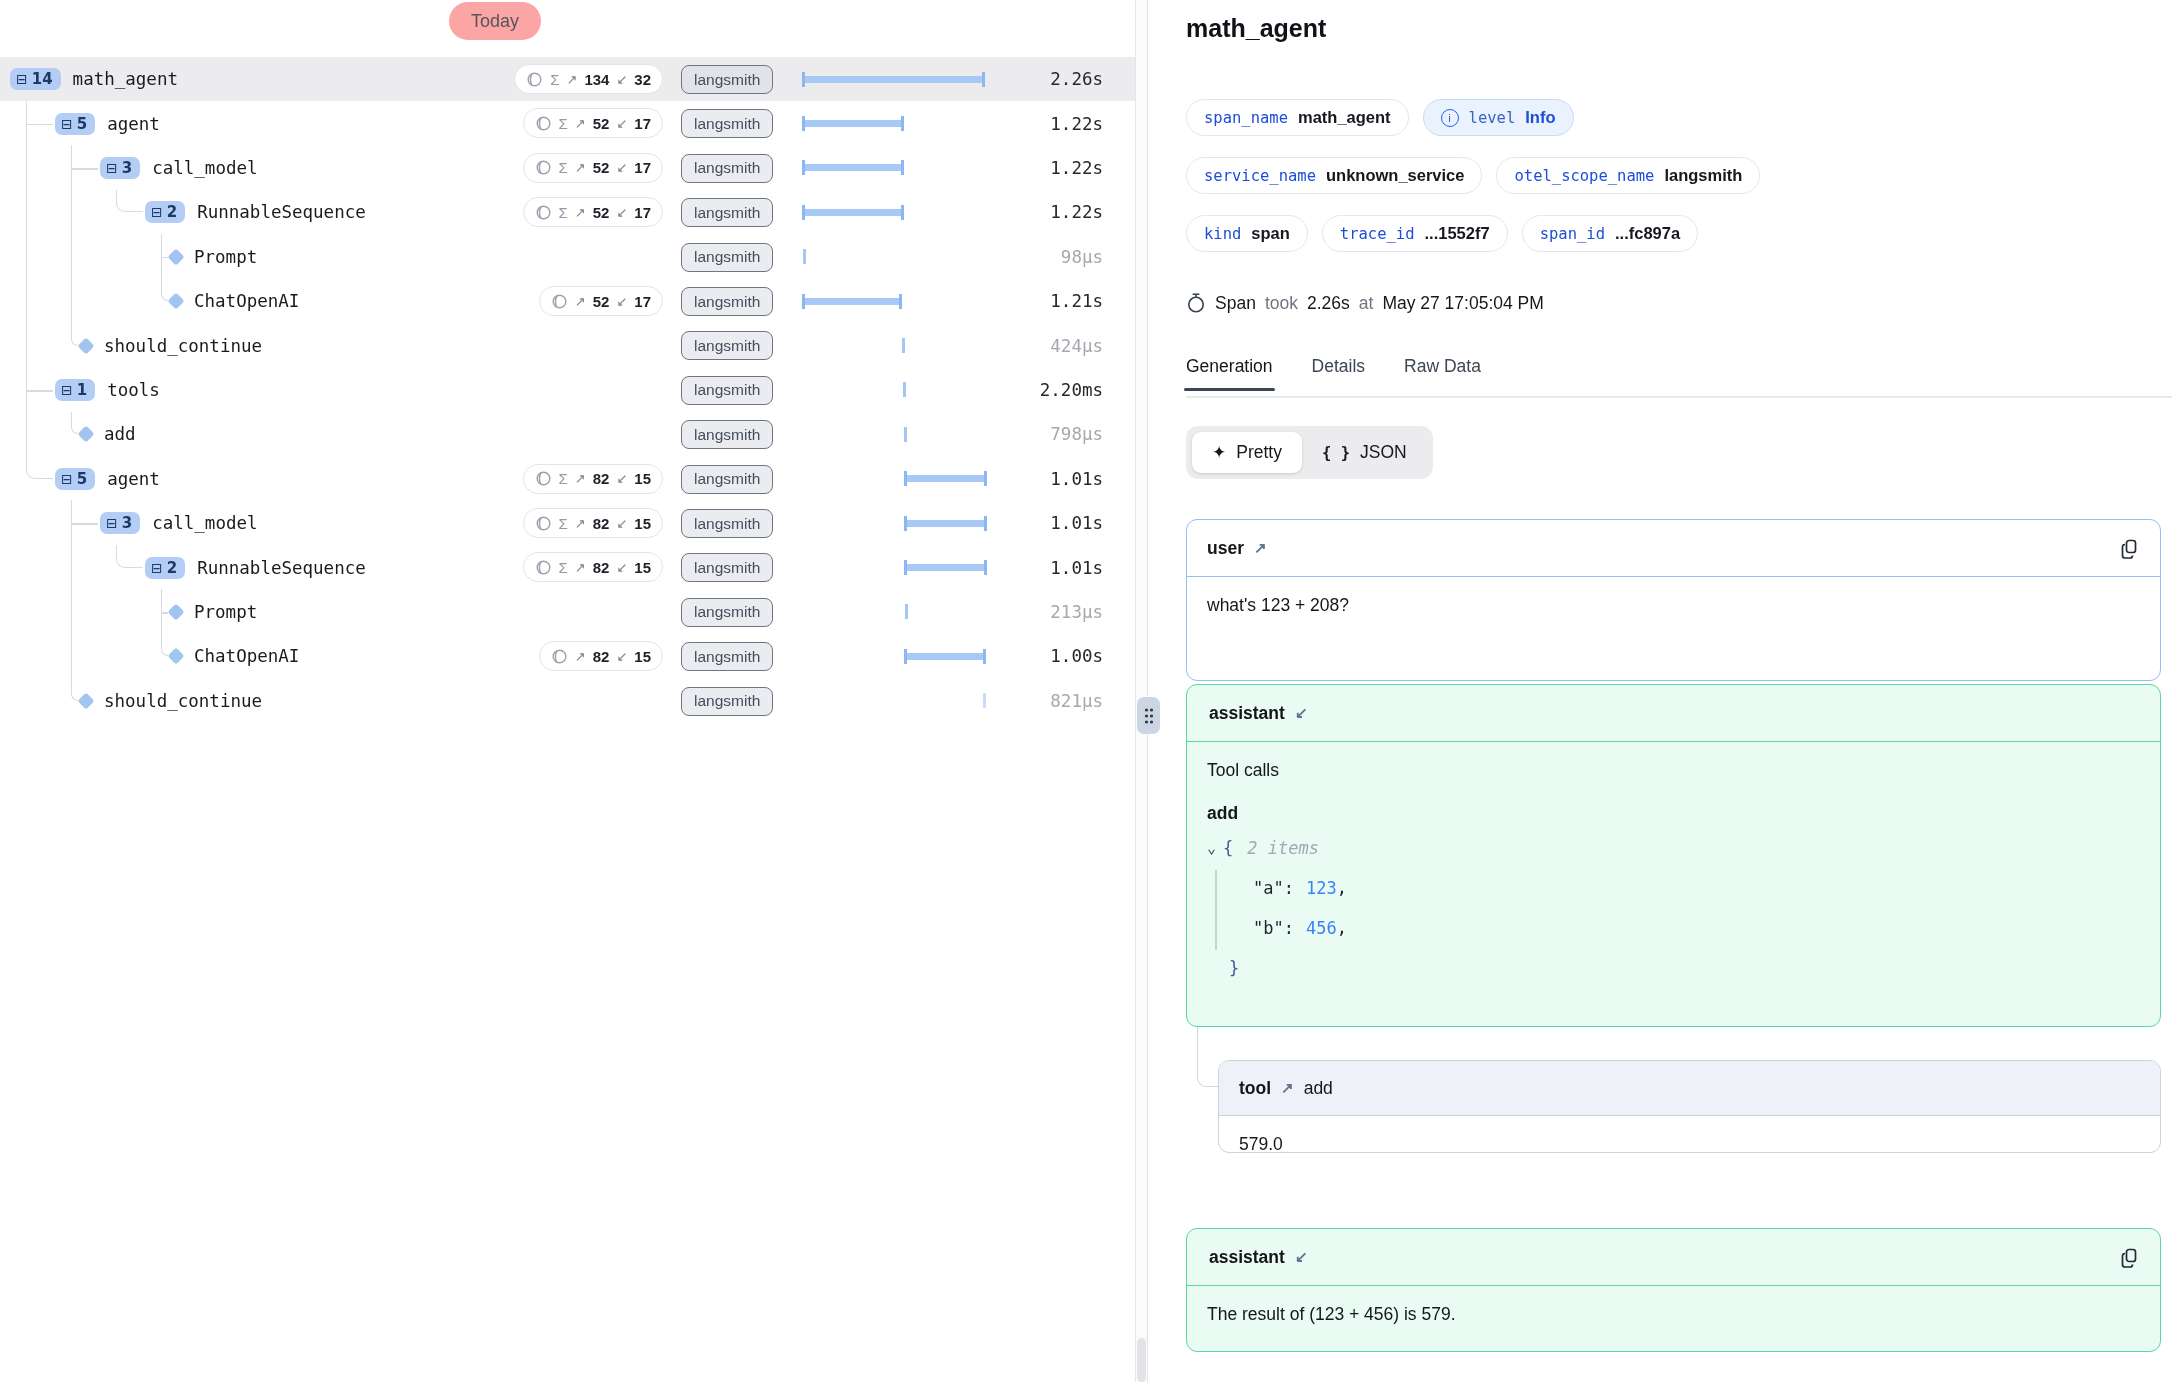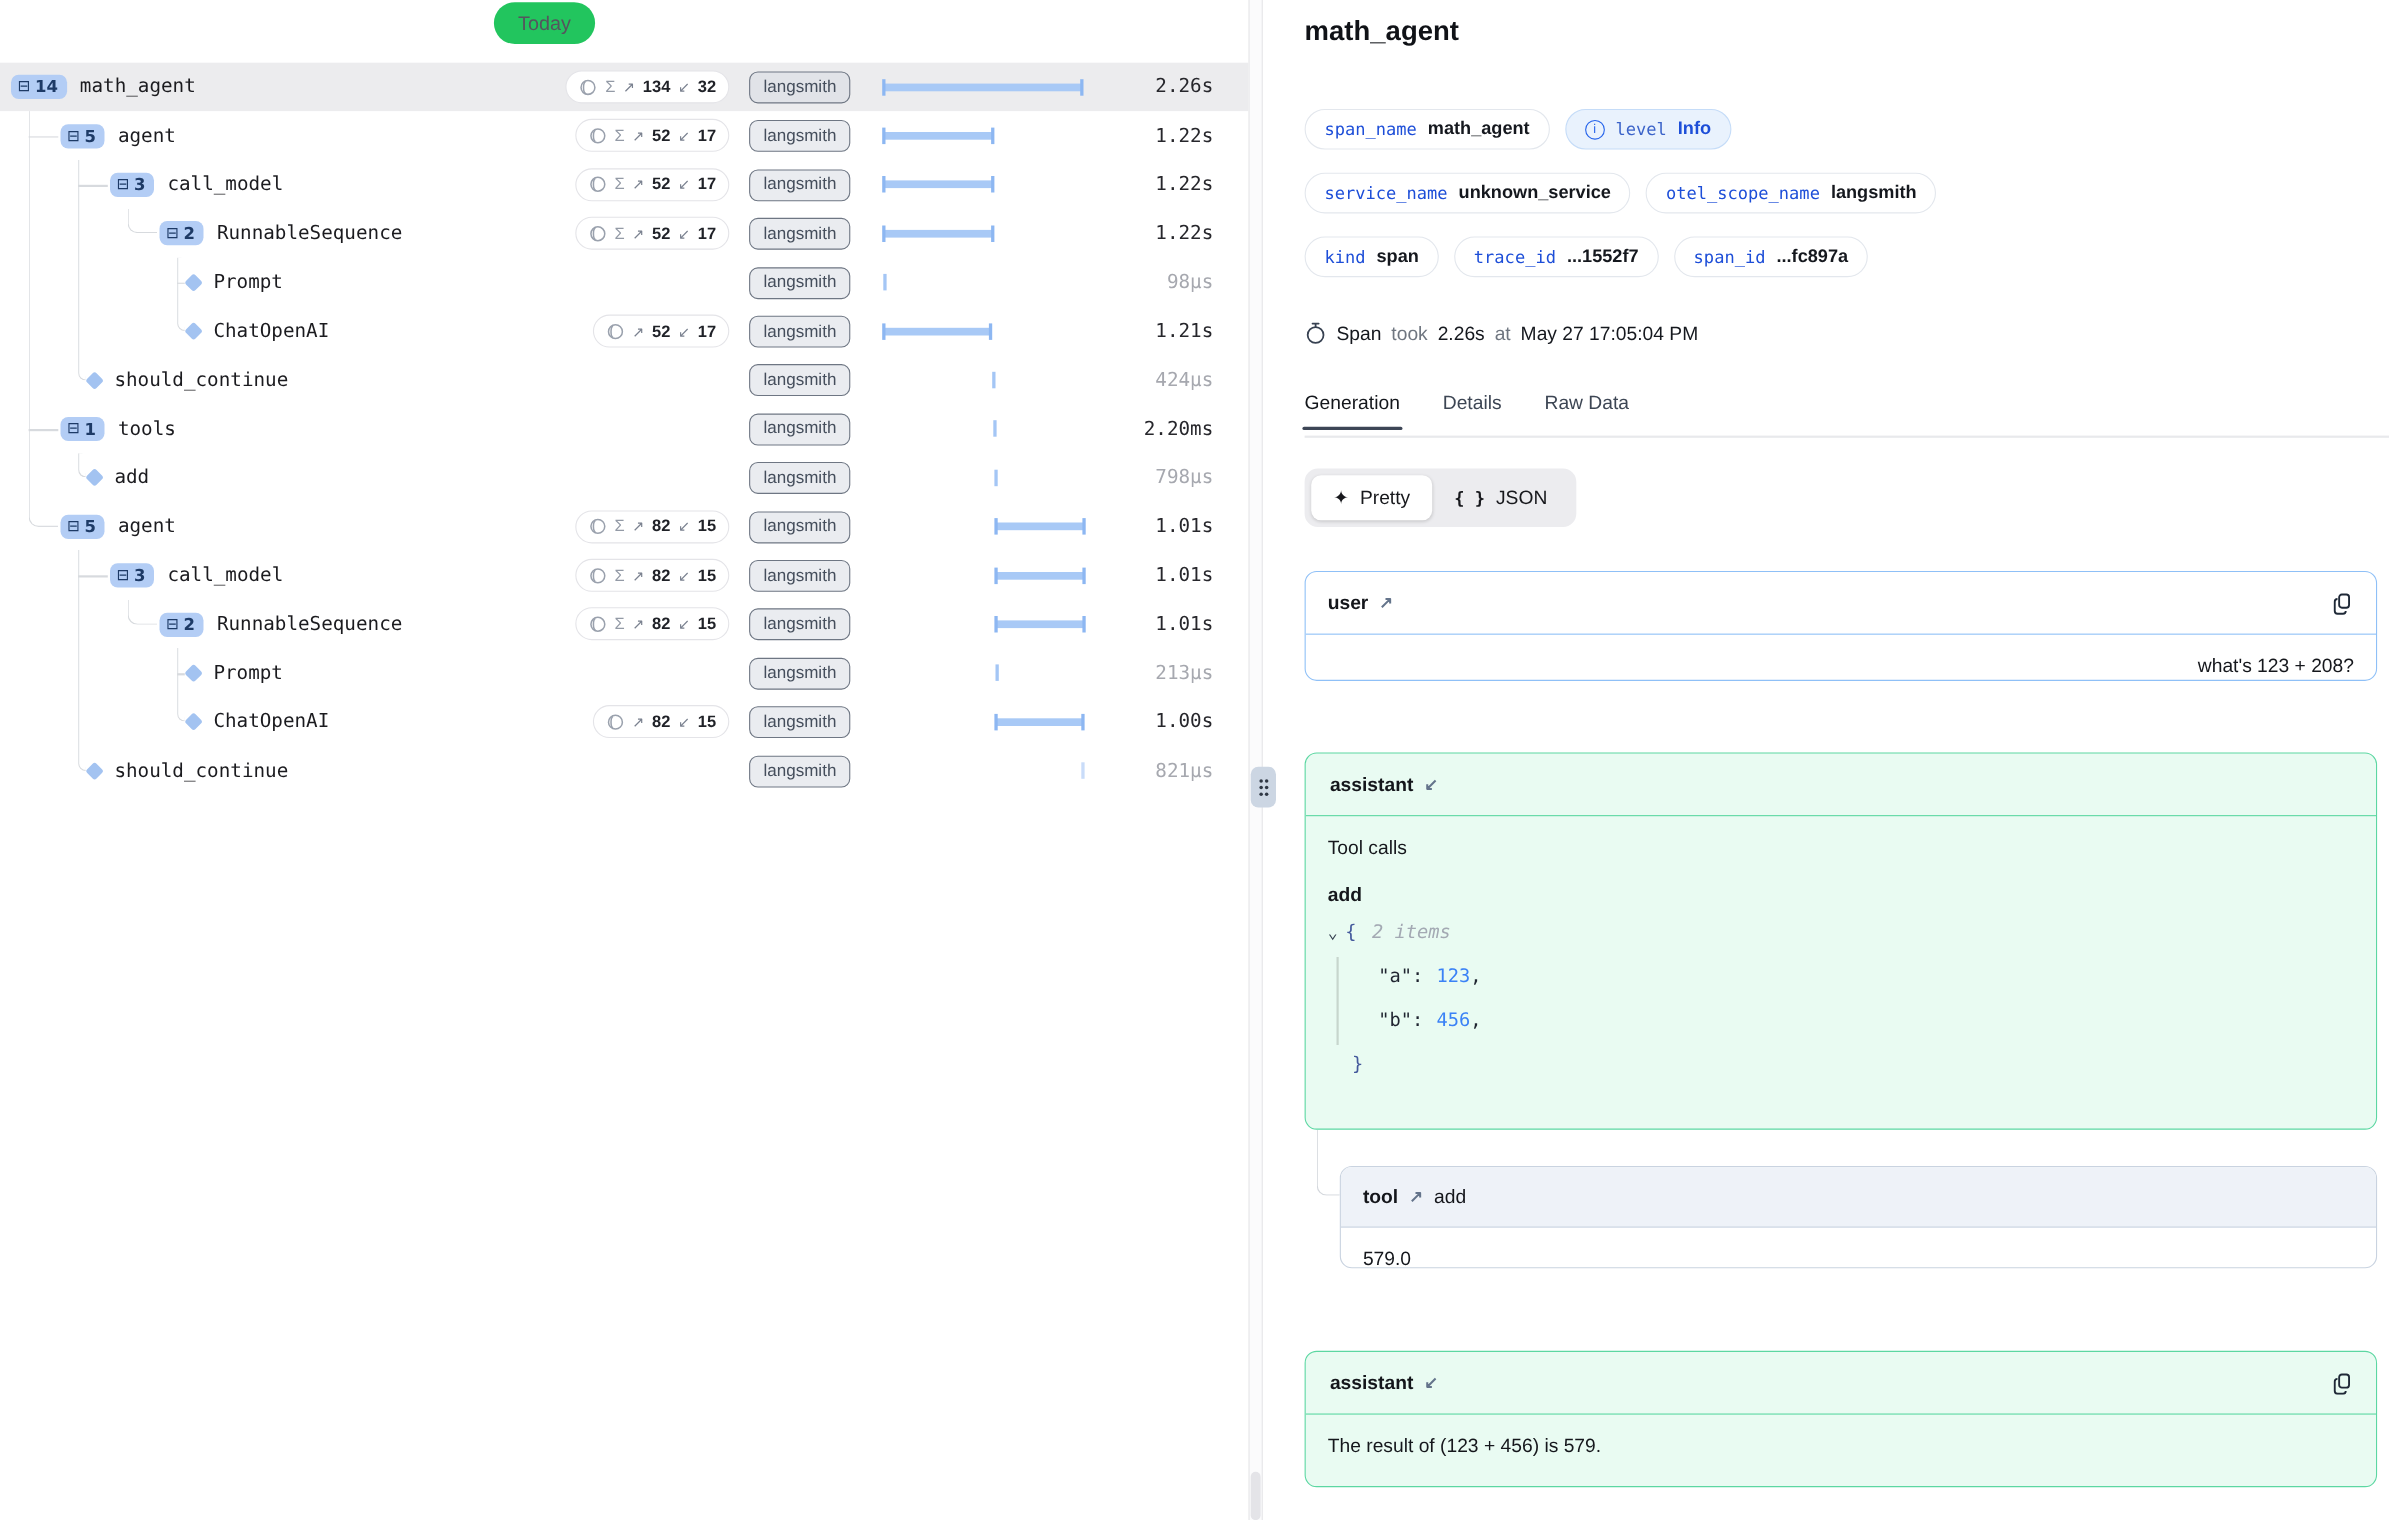--- a/index.html
+++ b/index.html
@@ -1,21 +1,21 @@
 <!DOCTYPE html>
 <html><head>
 <meta charset="utf-8">
 <style>
   * { margin:0; padding:0; box-sizing:border-box; }
   html,body { width:2172px; height:1382px; background:#ffffff; font-family:"Liberation Sans", sans-serif; color:#18181b; overflow:hidden; }
   #app { position:relative; width:2172px; height:1382px; }
 
   
   #tree-panel { position:absolute; left:0; top:0; width:1135px; height:1382px; background:#fff; }
-  .today-pill { position:absolute; left:449px; top:2px; height:38px; padding:0 22px; background:#22c55e; border-radius:999px; display:flex; align-items:center; font-size:18px; color:#55555e; }
+  .today-pill { position:absolute; left:449px; top:2px; height:38px; padding:0 22px; background:#fca5a5; border-radius:999px; display:flex; align-items:center; font-size:18px; color:#55555e; }
   .tree-row { position:absolute; left:0; width:1135px; height:44.4px; }
   .tree-row.selected { background:#ececee; }
   .row-name { position:absolute; top:0; height:44.4px; display:flex; align-items:center; gap:12px; }
   .badge { display:inline-flex; align-items:center; gap:4px; background:#b3cdf5; color:#1d3a66; border-radius:7px; padding:2px 8px 2px 6px; font-size:15px; font-weight:700; font-family:"DejaVu Sans", sans-serif; }
   .badge .glyph { font-size:14px; font-weight:400; }
   .diamond { width:12px; height:12px; background:#a3c3f1; border-radius:2.5px; transform:rotate(45deg); flex:0 0 auto; }
   .row-label { font-family:"DejaVu Sans Mono", monospace; font-size:17.5px; color:#1b1b1f; white-space:nowrap; }
   .token-pill { position:absolute; right:472px; top:7px; height:30px; background:#fff; border:1.5px solid #e4e4e8; border-radius:15px; display:flex; align-items:center; gap:7px; padding:0 11px; }
   .token-pill .sym { color:#939aa6; font-size:15px; }
   .token-pill .arr { color:#7b8290; font-size:13px; }
@@ -63,21 +63,21 @@
   .seg .spark { font-size:17px; } .seg .brc { font-family:"DejaVu Sans Mono", monospace; font-weight:700; font-size:15.5px; }
 
   .msg-card { position:absolute; left:0; right:0; border-radius:11px; background:#fff; overflow:hidden; }
   .card-head { height:57px; display:flex; align-items:center; gap:10px; padding:0 20px; }
   .role { font-size:17.5px; font-weight:700; color:#14161b; }
   .dir-arrow { font-size:15px; color:#64748b; font-weight:700; }
   .tool-name { font-size:17.5px; color:#14161b; }
   .spacer { flex:1; }
   .copy-btn { width:22px; height:22px; display:flex; align-items:center; justify-content:center; }
   .card-body { padding:18px 20px; font-size:17.5px; color:#15171c; }
-  #user-card { top:519px; height:100px; border:1.5px solid #8fc0f7;text-align:right; }
+  #user-card { top:519px; height:162px; border:1.5px solid #8fc0f7; }
   #user-card .card-head { border-bottom:1.5px solid #8fc0f7; }
   .green-card { border:1.5px solid #5cd7a2; background:#e9fbf2; }
   .green-card .card-head { border-bottom:1.5px solid #5cd7a2;padding-left:22px; }
   #assistant-card-1 { top:684px; height:343px; }
   #assistant-card-2 { top:1228px; height:124px; }
   .tc-section { margin-bottom:22px; }
   .tc-tool { font-weight:700; margin-bottom:4px; }
   .json-tree { position:relative; font-family:"DejaVu Sans Mono", monospace; font-size:17px; }
   .jt-line { height:40px; display:flex; align-items:center; }
   .jt-chev { color:#374151; font-size:15px; width:16px; }

